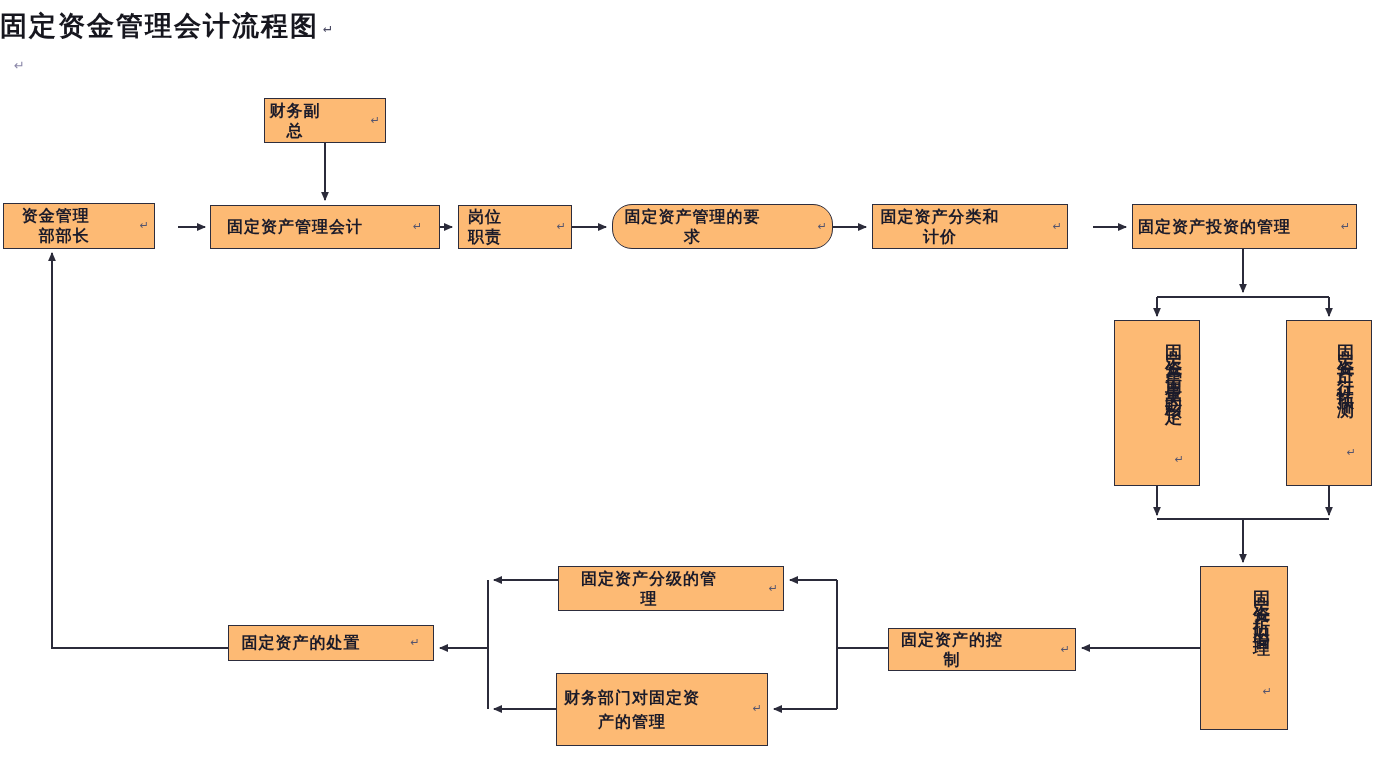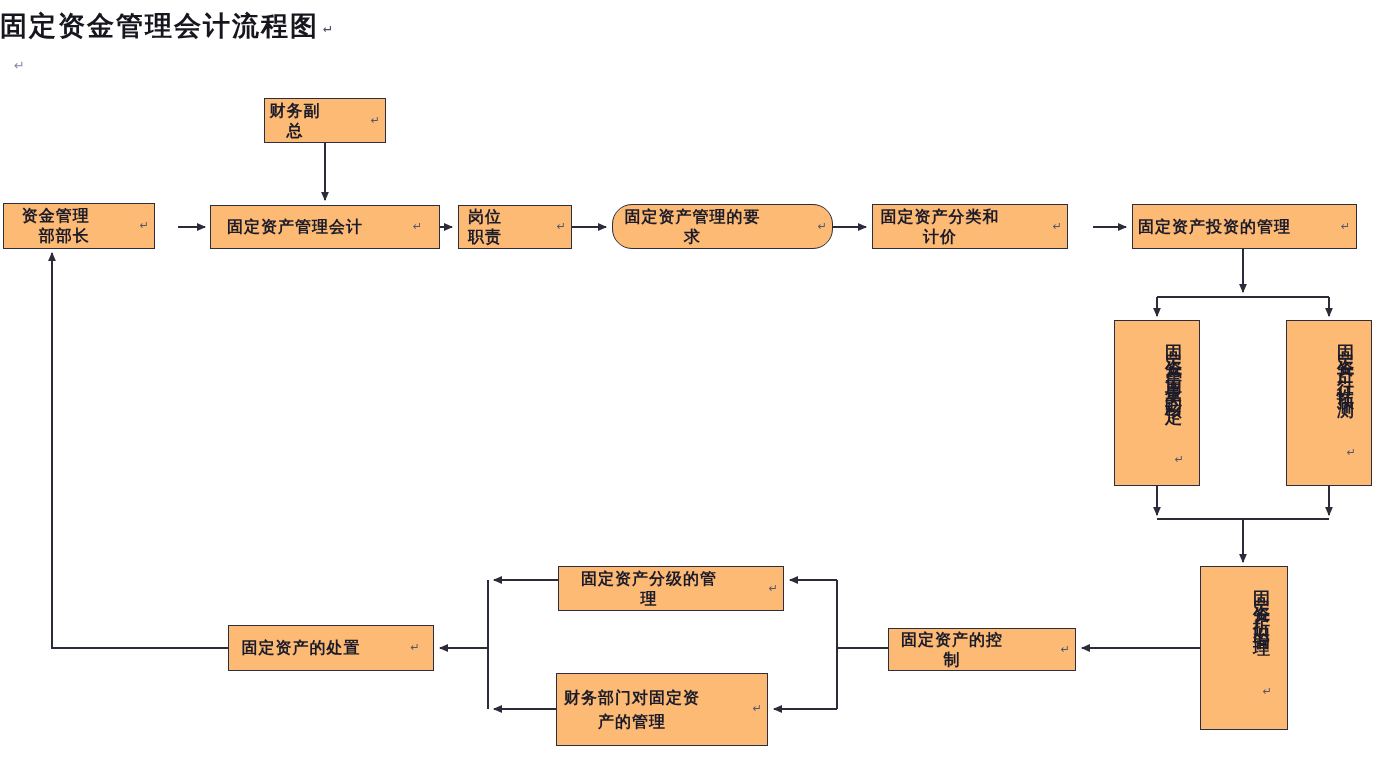--- a/index.html
+++ b/index.html
@@ -193,18 +193,18 @@
   <div class="node" style="left:558px;top:566px;width:226px;height:45px;padding-left:20px;">
     <span class="lbl">固定资产分级的管理</span>
       <span class="pil">↵</span>
   </div>
 
   <div class="node two-line" style="left:556px;top:673px;width:212px;height:73px;">
     <span class="lbl">财务部门对固定资产的管理</span>
       <span class="pil">↵</span>
   </div>
 
-  <div class="node" style="left:228px;top:625px;width:206px;height:46px;">
+  <div class="node" style="left:228px;top:625px;width:206px;height:36px;">
     <span class="lbl">固定资产的处置</span>
       <span class="pil">↵</span>
   </div>
 
 </div>
 
 </body></html>

